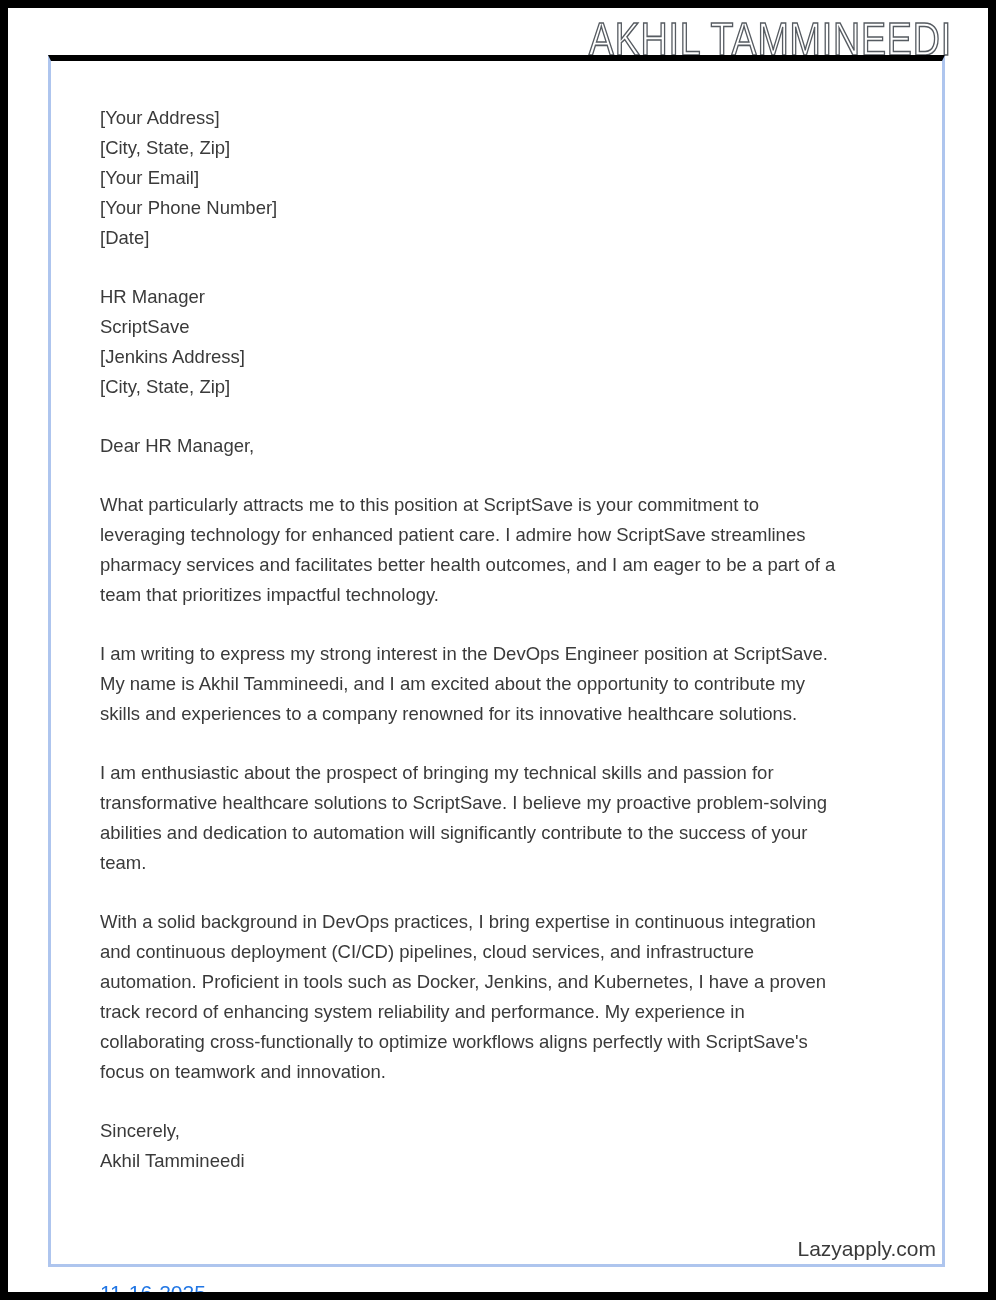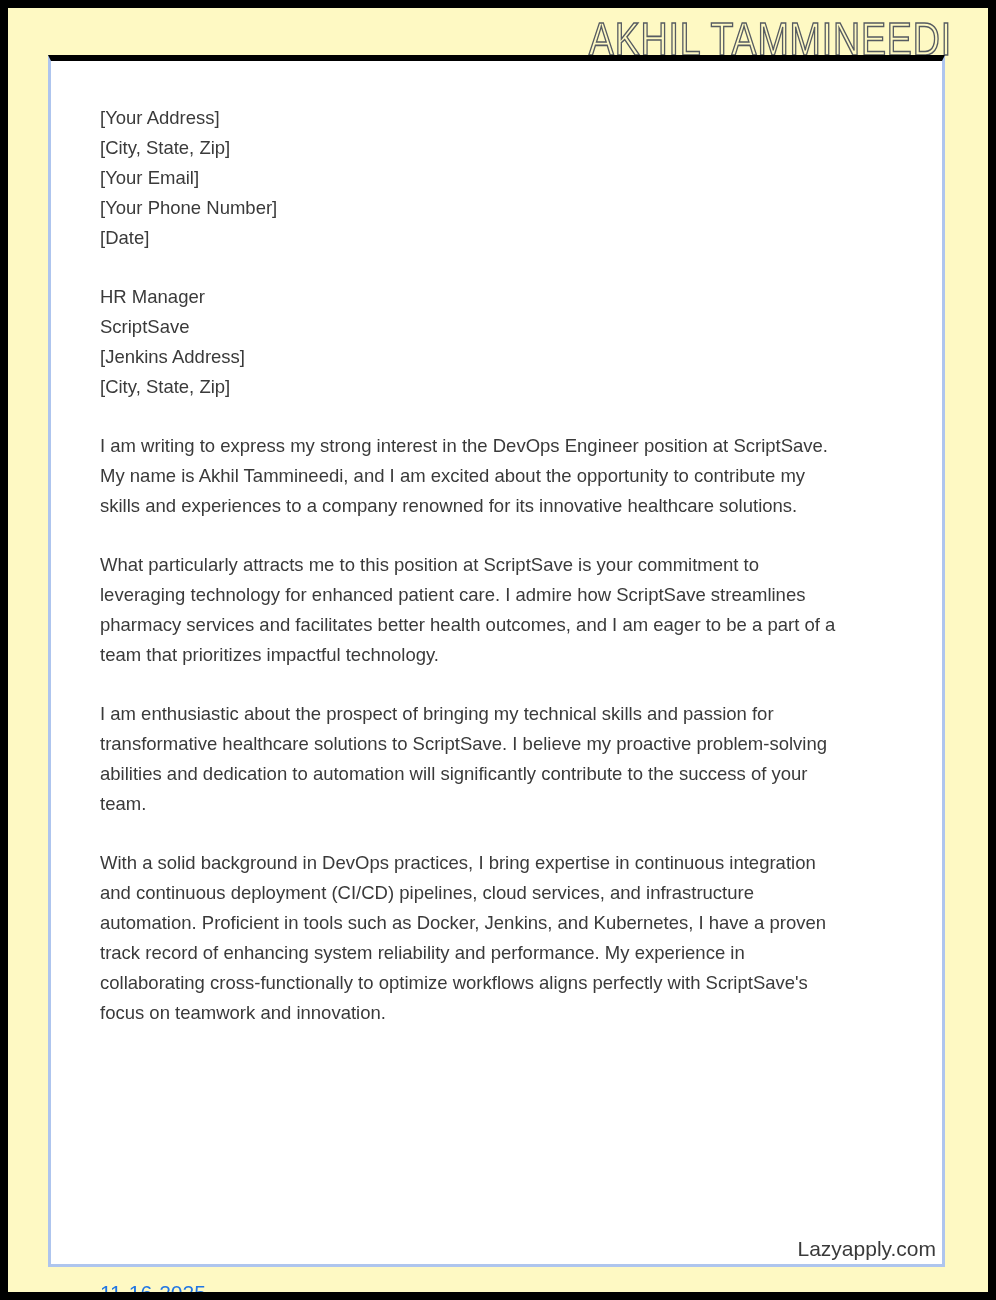--- a/index.html
+++ b/index.html
@@ -10,21 +10,21 @@
     position: relative;
     width: 996px;
     height: 1300px;
     background: #000000;           
     overflow: hidden;
   }
   .canvas {
     position: absolute;
     left: 8px; top: 8px;
     width: 980px; height: 1284px;
-    background: #fef9c3;           
+    background: #ffffff;           
     overflow: hidden;
   }
 
   
   .header-name {
     position: absolute;
     top: 3px;
     right: 36px;
     font-size: 47px;
     font-weight: 400;
@@ -89,43 +89,46 @@
 [City, State, Zip]
 [Your Email]
 [Your Phone Number]
 [Date]</div>
 
       <div class="block">HR Manager
 ScriptSave
 [Jenkins Address]
 [City, State, Zip]</div>
 
-
-      <div class="block">I am writing to express my strong interest in the DevOps Engineer position at ScriptSave.
-My name is Akhil Tammineedi, and I am excited about the opportunity to contribute my
-skills and experiences to a company renowned for its innovative healthcare solutions.</div>
+      <div class="block">Dear HR Manager,</div>
 
       <div class="block">What particularly attracts me to this position at ScriptSave is your commitment to
 leveraging technology for enhanced patient care. I admire how ScriptSave streamlines
 pharmacy services and facilitates better health outcomes, and I am eager to be a part of a
 team that prioritizes impactful technology.</div>
+
+      <div class="block">I am writing to express my strong interest in the DevOps Engineer position at ScriptSave.
+My name is Akhil Tammineedi, and I am excited about the opportunity to contribute my
+skills and experiences to a company renowned for its innovative healthcare solutions.</div>
 
       <div class="block">I am enthusiastic about the prospect of bringing my technical skills and passion for
 transformative healthcare solutions to ScriptSave. I believe my proactive problem-solving
 abilities and dedication to automation will significantly contribute to the success of your
 team.</div>
 
       <div class="block">With a solid background in DevOps practices, I bring expertise in continuous integration
 and continuous deployment (CI/CD) pipelines, cloud services, and infrastructure
 automation. Proficient in tools such as Docker, Jenkins, and Kubernetes, I have a proven
 track record of enhancing system reliability and performance. My experience in
 collaborating cross-functionally to optimize workflows aligns perfectly with ScriptSave's
 focus on teamwork and innovation.</div>
 
 
+      <div class="block">Sincerely,
+Akhil Tammineedi</div>
 
       <div class="watermark">Lazyapply.com</div>
     </div>
 
     <div class="date-link">11-16-2025</div>
 
   </div>
 </div>
 
 </body></html>

